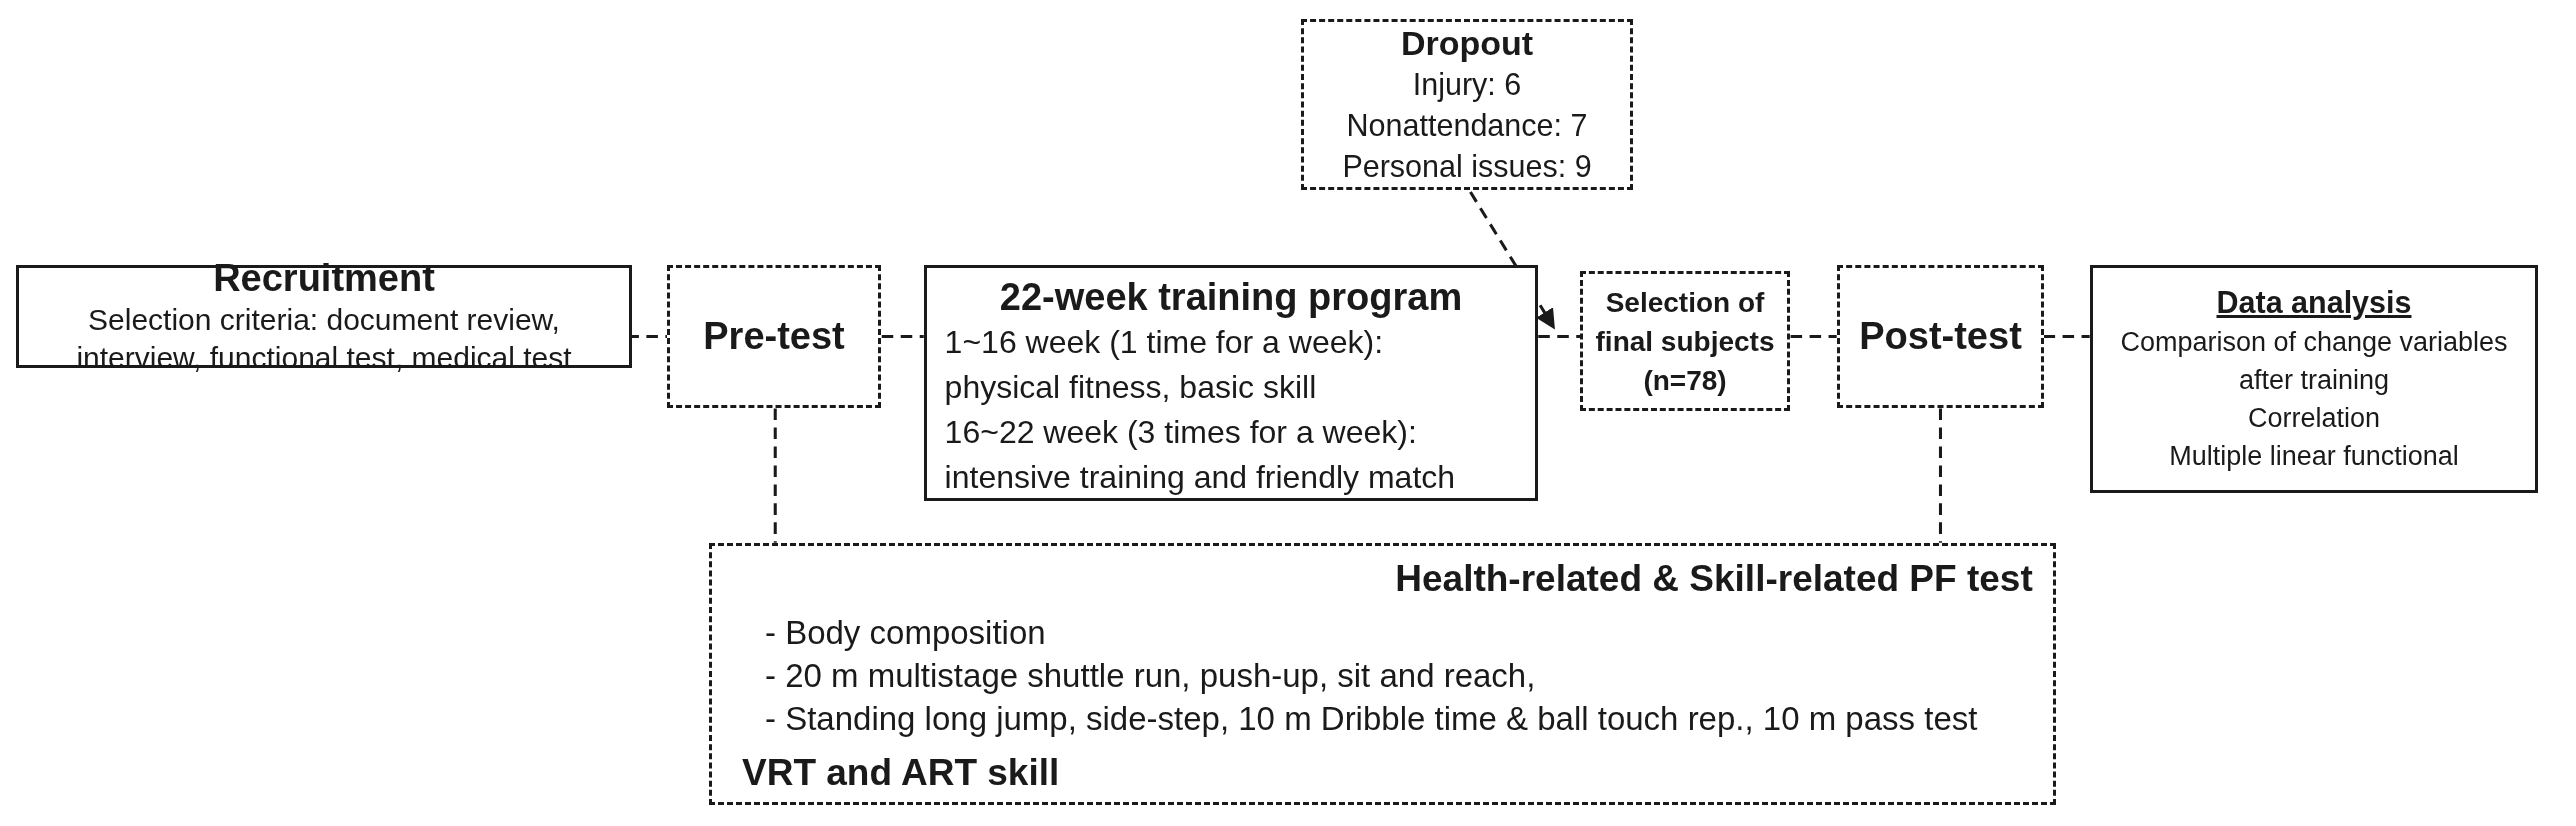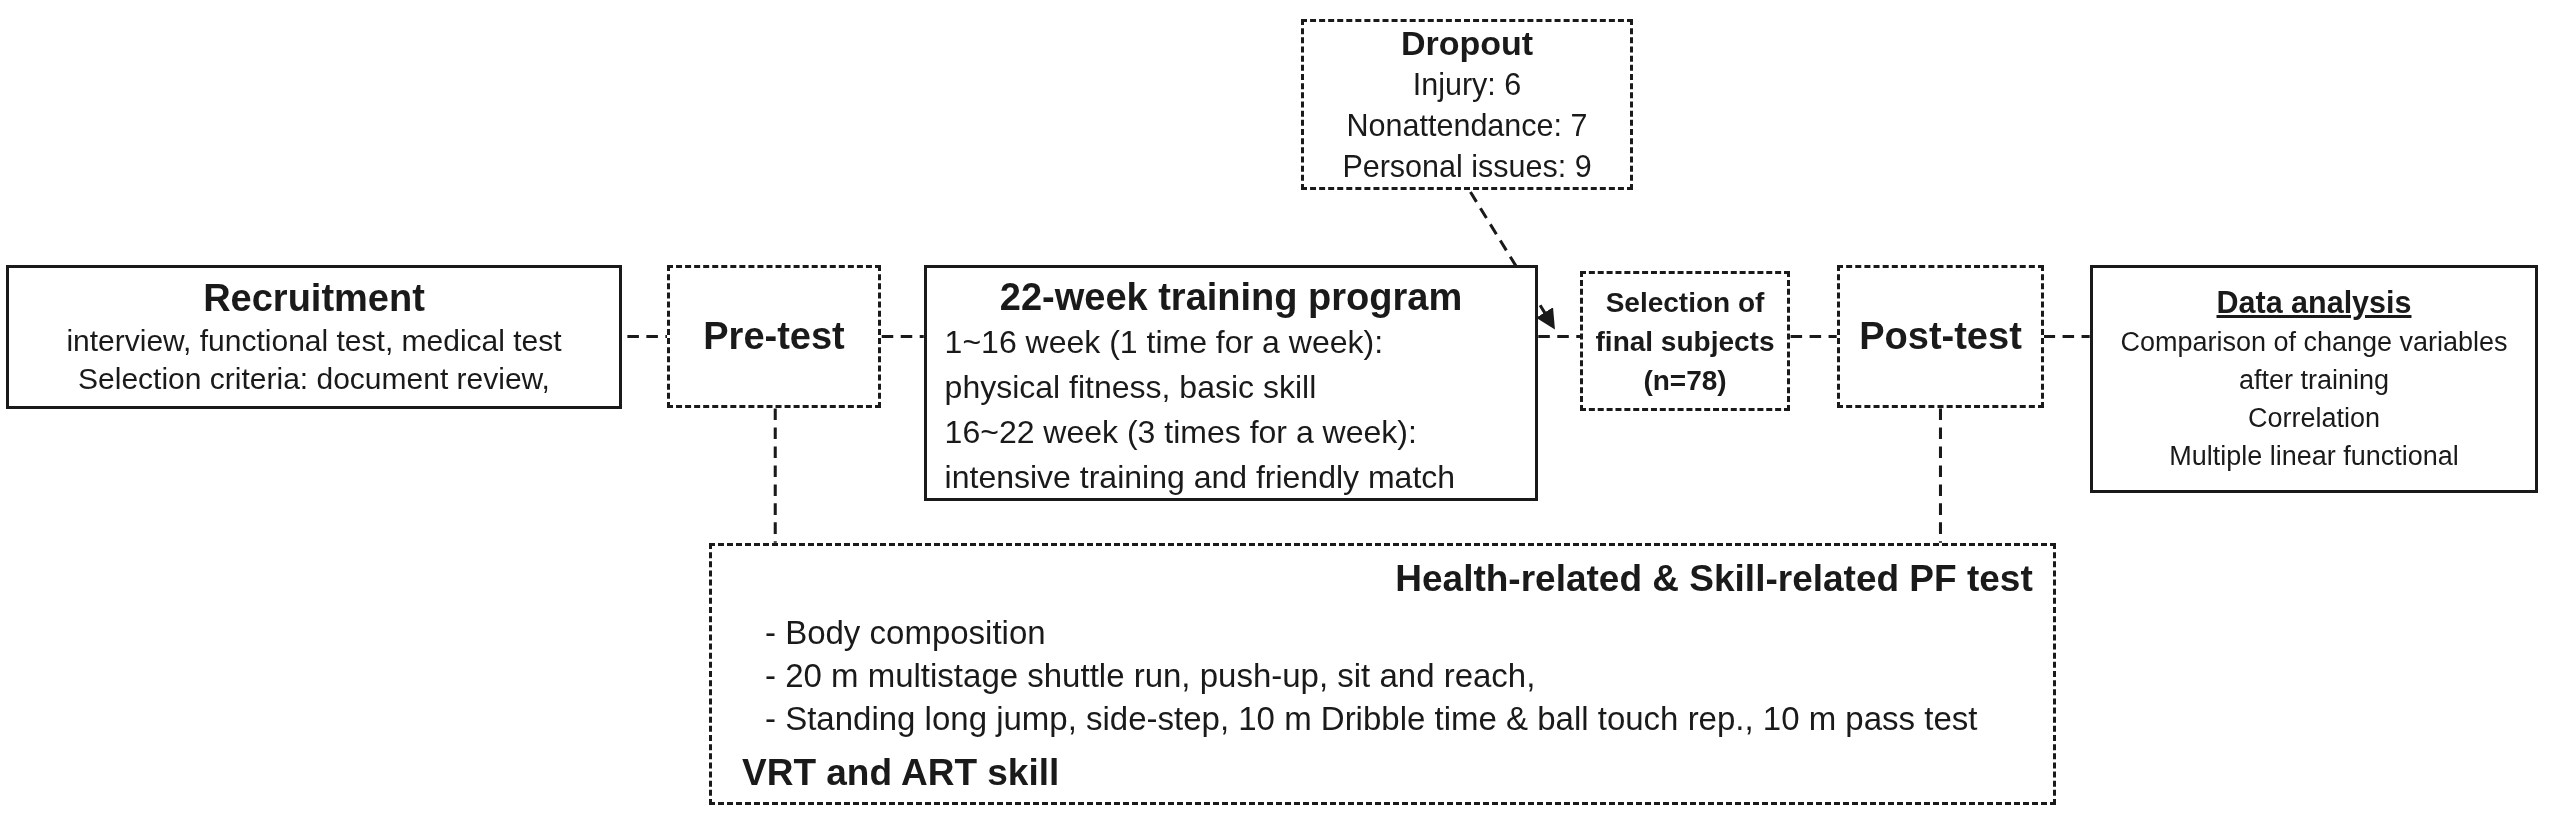--- a/index.html
+++ b/index.html
@@ -25,21 +25,21 @@
     align-items: center;
   }
   .box.solid { border: 3.4px solid #1a1a1a; }
   .box.dashed { border: 3.4px dashed #1a1a1a; }
 
   .title-xl { font-weight: bold; font-size: 38px; line-height: 1.2; }
   .title-lg { font-weight: bold; font-size: 34px; line-height: 1.25; }
   .title-md { font-weight: bold; font-size: 30.5px; line-height: 1.3; text-decoration: underline; }
 
   
-  #box-recruitment { left: 6px; top: 265px; width: 616px; height: 144px; }
+  #box-recruitment { left: 16px; top: 265px; width: 616px; height: 103px; }
   #box-recruitment .body-line { font-size: 30px; line-height: 38px; text-align: center; }
 
   
   #box-pretest  { left: 667px;  top: 265px; width: 214px; height: 143px; }
   #box-posttest { left: 1837px; top: 265px; width: 207px; height: 143px; }
 
   
   #box-training { left: 924px; top: 265px; width: 614px; height: 236px;
                   justify-content: space-between; align-items: stretch; padding: 6.8px 17.6px 5.4px 17.6px; }
   #box-training .box-title { text-align: center; }
@@ -91,22 +91,22 @@
   <line class="conn" x1="2268" y1="496" x2="2330" y2="496"></line>
   <line class="conn" x1="2640" y1="496" x2="2708" y2="496"></line>
   <line class="conn" x1="3013" y1="496" x2="3081" y2="496"></line>
   <line class="conn" x1="1143" y1="602" x2="1143" y2="800"></line>
   <line class="conn" x1="2861" y1="602" x2="2861" y2="800"></line>
   <line class="conn" x1="2168" y1="283" x2="2288" y2="478" marker-end="url(#arrow)"></line>
 </svg>
 
 <div class="box solid" id="box-recruitment">
   <div class="title-xl box-title">Recruitment</div>
+  <div class="body-line">Selection criteria: document review,</div>
   <div class="body-line">interview, functional test, medical test</div>
-  <div class="body-line">Selection criteria: document review,</div>
 </div>
 
 <div class="box dashed" id="box-pretest">
   <div class="title-xl box-title">Pre-test</div>
 </div>
 
 <div class="box solid" id="box-training">
   <div class="title-xl box-title">22-week training program</div>
   <div class="body-line">1~16 week (1 time for a week):</div>
   <div class="body-line">physical fitness, basic skill</div>

